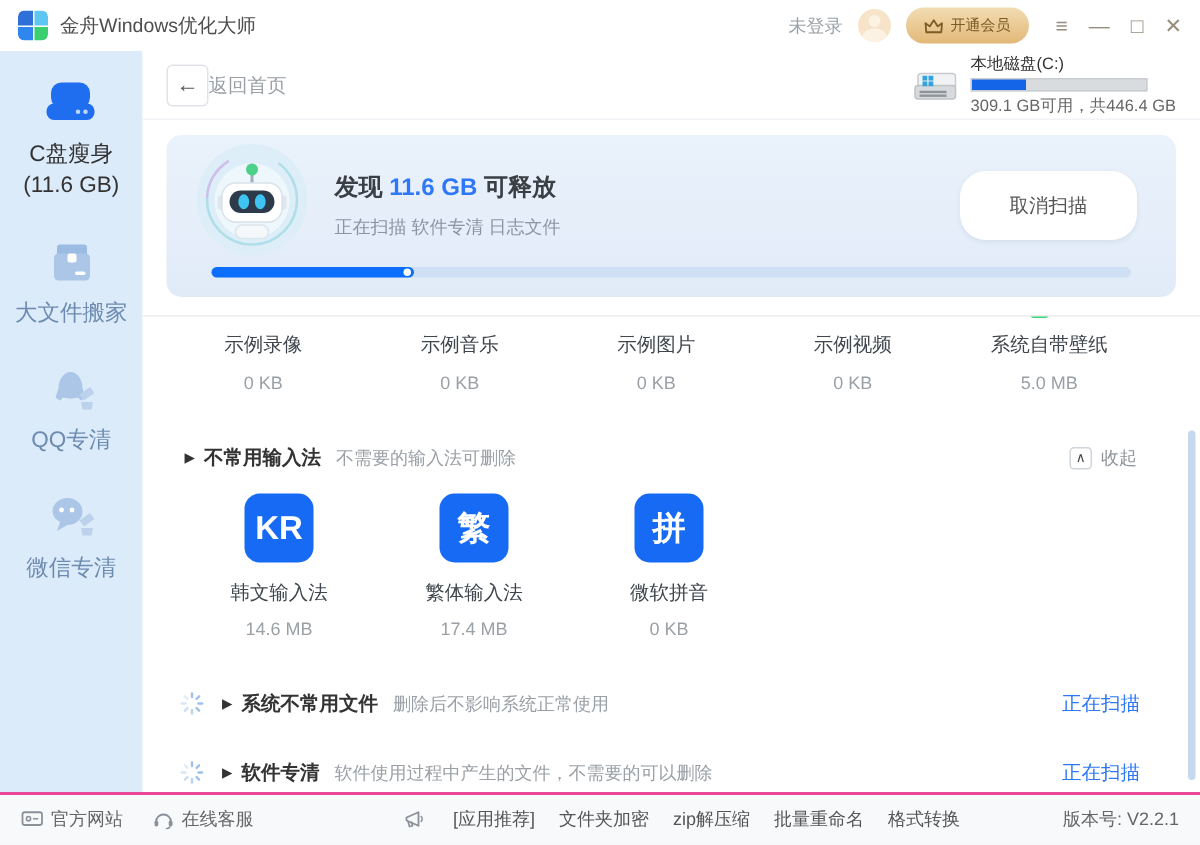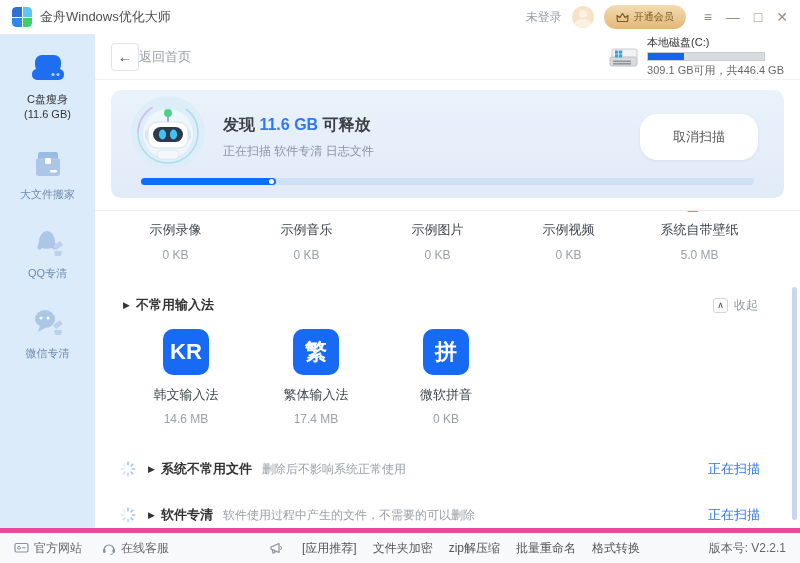--- a/index.html
+++ b/index.html
@@ -35,21 +35,21 @@
   }
   .win-controls { display:flex; align-items:center; gap:14px; margin-left:8px; }
   .win-controls span { font-size:14px; color:#988d7f; line-height:1; cursor:pointer; }
   
   .sidebar {
     position:absolute; top:34px; bottom:35px; left:0; width:95px;
     background:#dcebfa; display:flex; flex-direction:column; align-items:center;
     padding-top:20px; gap:26px;
   }
   .side-item { display:flex; flex-direction:column; align-items:center; gap:8px; cursor:pointer; text-align:center; }
-  .side-item .lbl { font-size:11px; color:#6d8bb0; line-height:1.4; }
+  .side-item .lbl { font-size:15px; color:#6d8bb0; line-height:1.4; }
   .side-item.active .lbl { color:#333; }
   
   .content { position:absolute; top:34px; bottom:35px; left:95px; right:0; background:#fff; }
   .content-header {
     position:absolute; top:0; left:0; right:0; height:46px;
     display:flex; align-items:center; padding:0 16px; border-bottom:1px solid #f0f2f5;
   }
   .back-btn { width:28px; height:28px; border:1px solid #e0e4e9; border-radius:4px; background:#fff;
     color:#555; font-size:15px; display:flex; align-items:center; justify-content:center; cursor:pointer; }
   .back-label { font-size:13px; color:#9aa0a6; margin-left:0; }
@@ -97,21 +97,21 @@
   .tile .badge { width:46px; height:46px; border-radius:10px; background:#176af3; color:#fff;
     font-size:22px; font-weight:bold; display:flex; align-items:center; justify-content:center; }
   .tile .t-lbl { font-size:13px; color:#40464d; margin-top:11px; }
   .tile .t-size { font-size:12px; color:#9aa0a6; margin-top:8px; }
   .scan-row { position:absolute; left:25px; right:40px; height:28px; display:flex; align-items:center; }
   .scan-row.r1 { top:244px; } .scan-row.r2 { top:290px; }
   .scan-row .spin { margin-right:12px; }
   .scan-row .status { margin-left:auto; font-size:13px; color:#2e77f6; }
   
   .footer { position:absolute; bottom:0; left:0; right:0; height:35px; background:#f7f9fb;
-    border-top:5px solid #ec4899; display:flex; align-items:center; padding:0 14px; }
+    border-top:2px solid #ec4899; display:flex; align-items:center; padding:0 14px; }
   .f-link { display:flex; align-items:center; gap:5px; font-size:12px; color:#666; cursor:pointer; }
   .f-link + .f-link { margin-left:20px; }
   .f-tools { display:flex; align-items:center; gap:16px; margin-left:100px; }
   .f-tools .tool { font-size:12px; color:#555; cursor:pointer; }
   .f-version { margin-left:auto; font-size:12px; color:#666; }
   .mega { margin-right:2px; }
   
   .scroll-thumb { position:absolute; right:3px; top:287px; width:5px; height:233px; border-radius:3px; background:#c6d8ee; }
 </style>
 </head>
@@ -258,20 +258,21 @@
         </div>
         <div class="sample-cell">
           <div class="s-lbl">系统自带壁纸</div>
           <div class="s-size">5.0 MB</div>
         </div>
       </div>
 
       <div class="im-header">
         <span class="tri">▶</span>
         <span class="sec-title">不常用输入法</span>
+        <span class="sec-sub">不需要的输入法可删除</span>
         <span class="collapse">
           <span class="chev-box">∧</span>
           <span class="col-lbl">收起</span>
         </span>
       </div>
 
       <div class="tiles-row">
         <div class="tile">
           <span class="badge">KR</span>
           <span class="t-lbl">韩文输入法</span>

